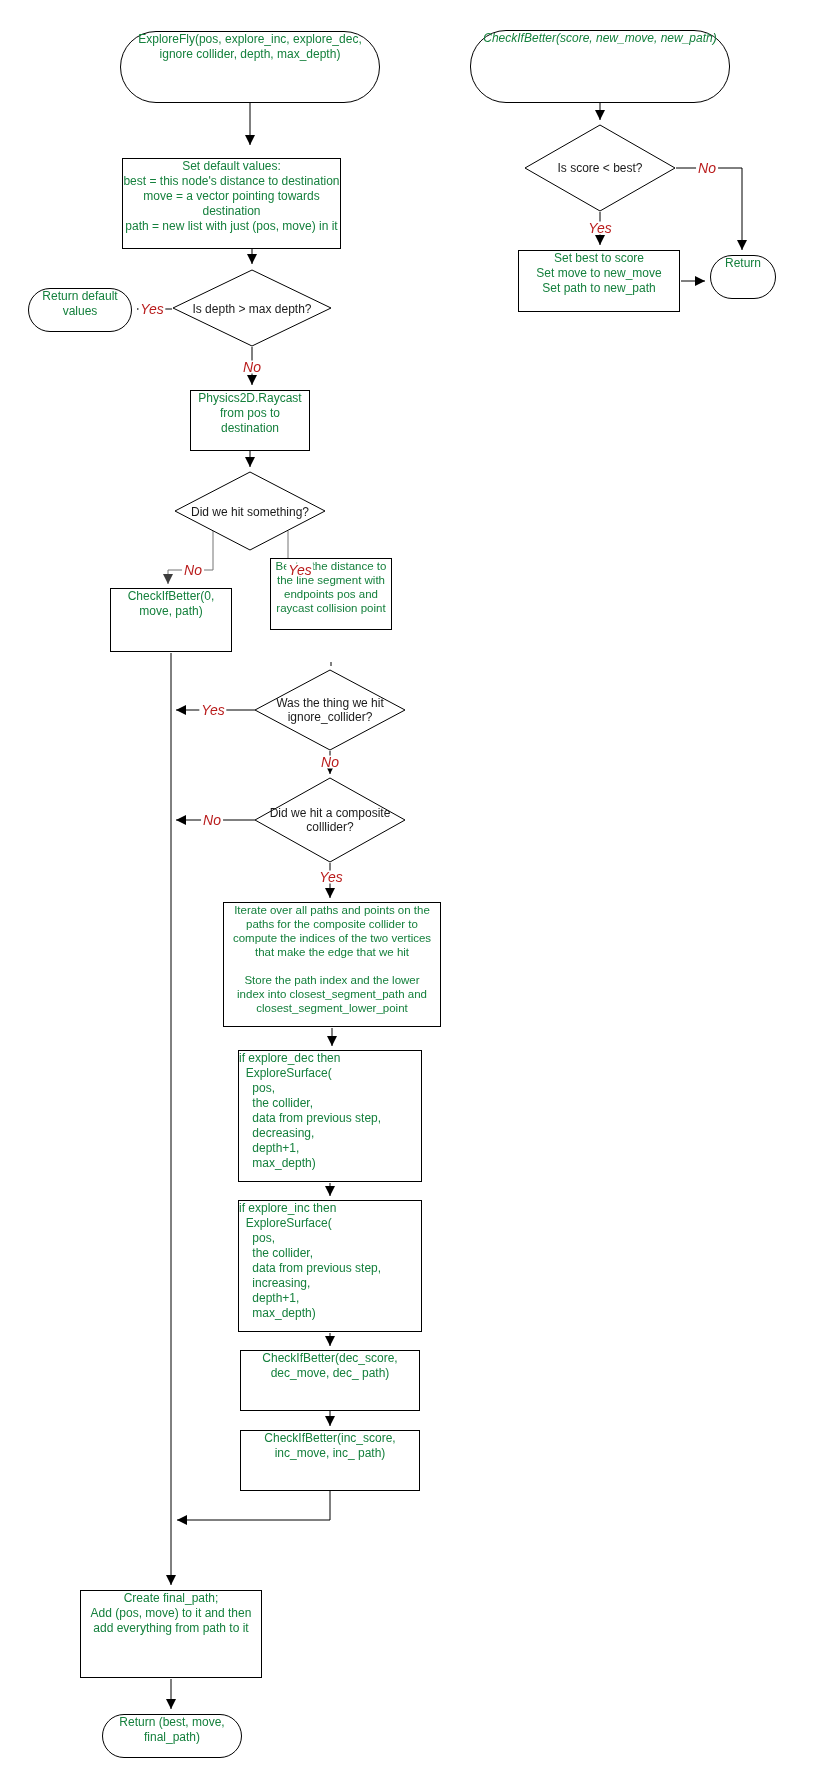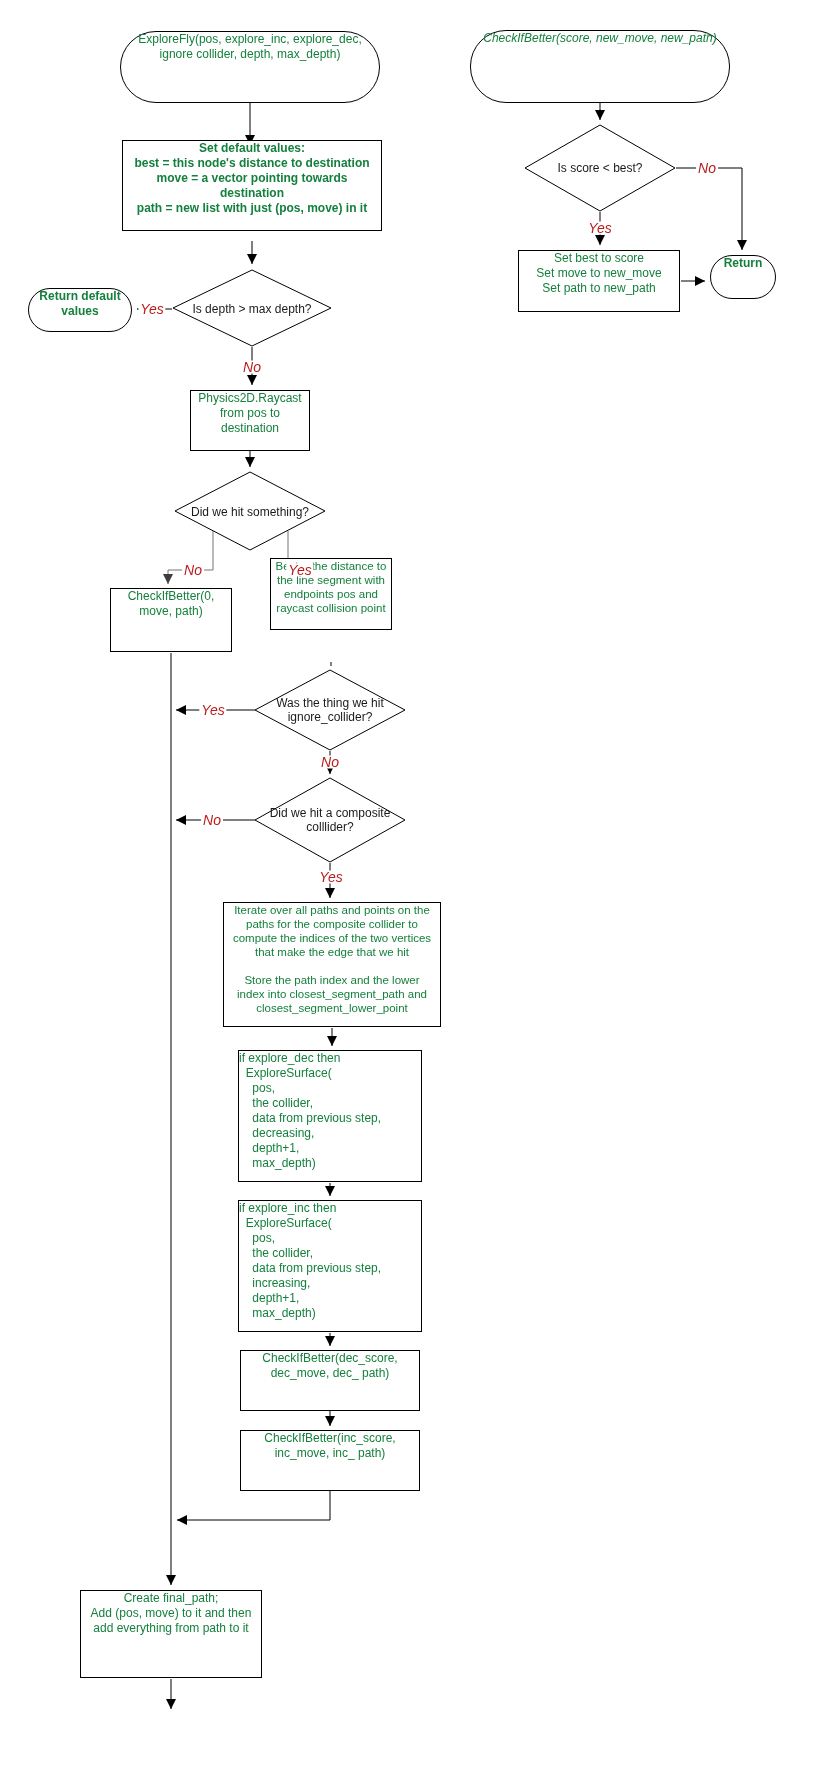--- a/index.html
+++ b/index.html
@@ -3,21 +3,21 @@
 <meta charset="utf-8">
 <style>
   html,body{margin:0;padding:0;background:#ffffff;}
   .canvas{position:relative;width:821px;height:1791px;background:#ffffff;
           font-family:"Liberation Sans",sans-serif;overflow:hidden;}
   .edges{position:absolute;left:0;top:0;z-index:1;}
   .node{position:absolute;box-sizing:border-box;background:#ffffff;border:1px solid #000000;
         display:flex;align-items:flex-start;justify-content:center;text-align:center;
         font-size:12px;line-height:15px;color:#15803d;white-space:pre-line;z-index:2;}
   .stadium{border-radius:36px;}
-  .stadium-sm{border-radius:22px;font-weight:bold;}
+  .stadium-sm{border-radius:22px;}
   .code{white-space:pre;text-align:left;justify-content:flex-start;}
   .dense{font-size:11.5px;line-height:14px;}
   .dlabel{position:absolute;transform:translate(-50%,-50%);text-align:center;font-size:12px;
           line-height:14px;color:#1a1a1a;white-space:pre-line;z-index:3;pointer-events:none;}
   .elabel{position:absolute;transform:translate(-50%,-50%);font-size:14px;line-height:13px;
           color:#b91c1c;background:#ffffff;padding:0 2px;z-index:3;font-style:italic;}
 </style>
 </head>
 <body>
 
@@ -63,21 +63,21 @@
     <polygon points="255,710 330,670 405,710 330,750" fill="#fff" stroke="#000"></polygon>
     <polygon points="255,820 330,778 405,820 330,862" fill="#fff" stroke="#000"></polygon>
     <polygon points="525,168 600,125 675,168 600,211" fill="#fff" stroke="#000"></polygon>
   </svg>
 
   <div class="node stadium" style="left:120px;top:31px;width:260px;height:72px;">
     <span>ExploreFly(pos, explore_inc, explore_dec,
 ignore collider, depth, max_depth)</span>
   </div>
 
-  <div class="node" style="left:122px;top:140px;width:260px;height:91px;font-weight:bold;">
+  <div class="node" style="left:122px;top:158px;width:219px;height:91px;">
     <span>Set default values:
 best = this node's distance to destination
 move = a vector pointing towards destination
 path = new list with just (pos, move) in it</span>
   </div>
 
   <div class="dlabel" style="left:252px;top:309px;width:160px;">Is depth &gt; max depth?</div>
 
   <div class="node stadium-sm" style="left:28px;top:288px;width:104px;height:44px;">
     <span>Return default
@@ -152,20 +152,24 @@
     <span>CheckIfBetter(inc_score,
 inc_move, inc_ path)</span>
   </div>
 
   <div class="node" style="left:80px;top:1590px;width:182px;height:88px;">
     <span>Create final_path;
 Add (pos, move) to it and then
 add everything from path to it</span>
   </div>
 
+  <div class="node stadium-sm" style="left:102px;top:1714px;width:140px;height:44px;">
+    <span>Return (best, move,
+final_path)</span>
+  </div>
 
   <div class="node stadium" style="left:470px;top:30px;width:260px;height:73px;font-style:italic;">
     <span>CheckIfBetter(score, new_move, new_path)</span>
   </div>
 
   <div class="dlabel" style="left:600px;top:168px;width:140px;">Is score &lt; best?</div>
 
   <div class="node" style="left:518px;top:250px;width:162px;height:62px;">
     <span>Set best to score
 Set move to new_move

